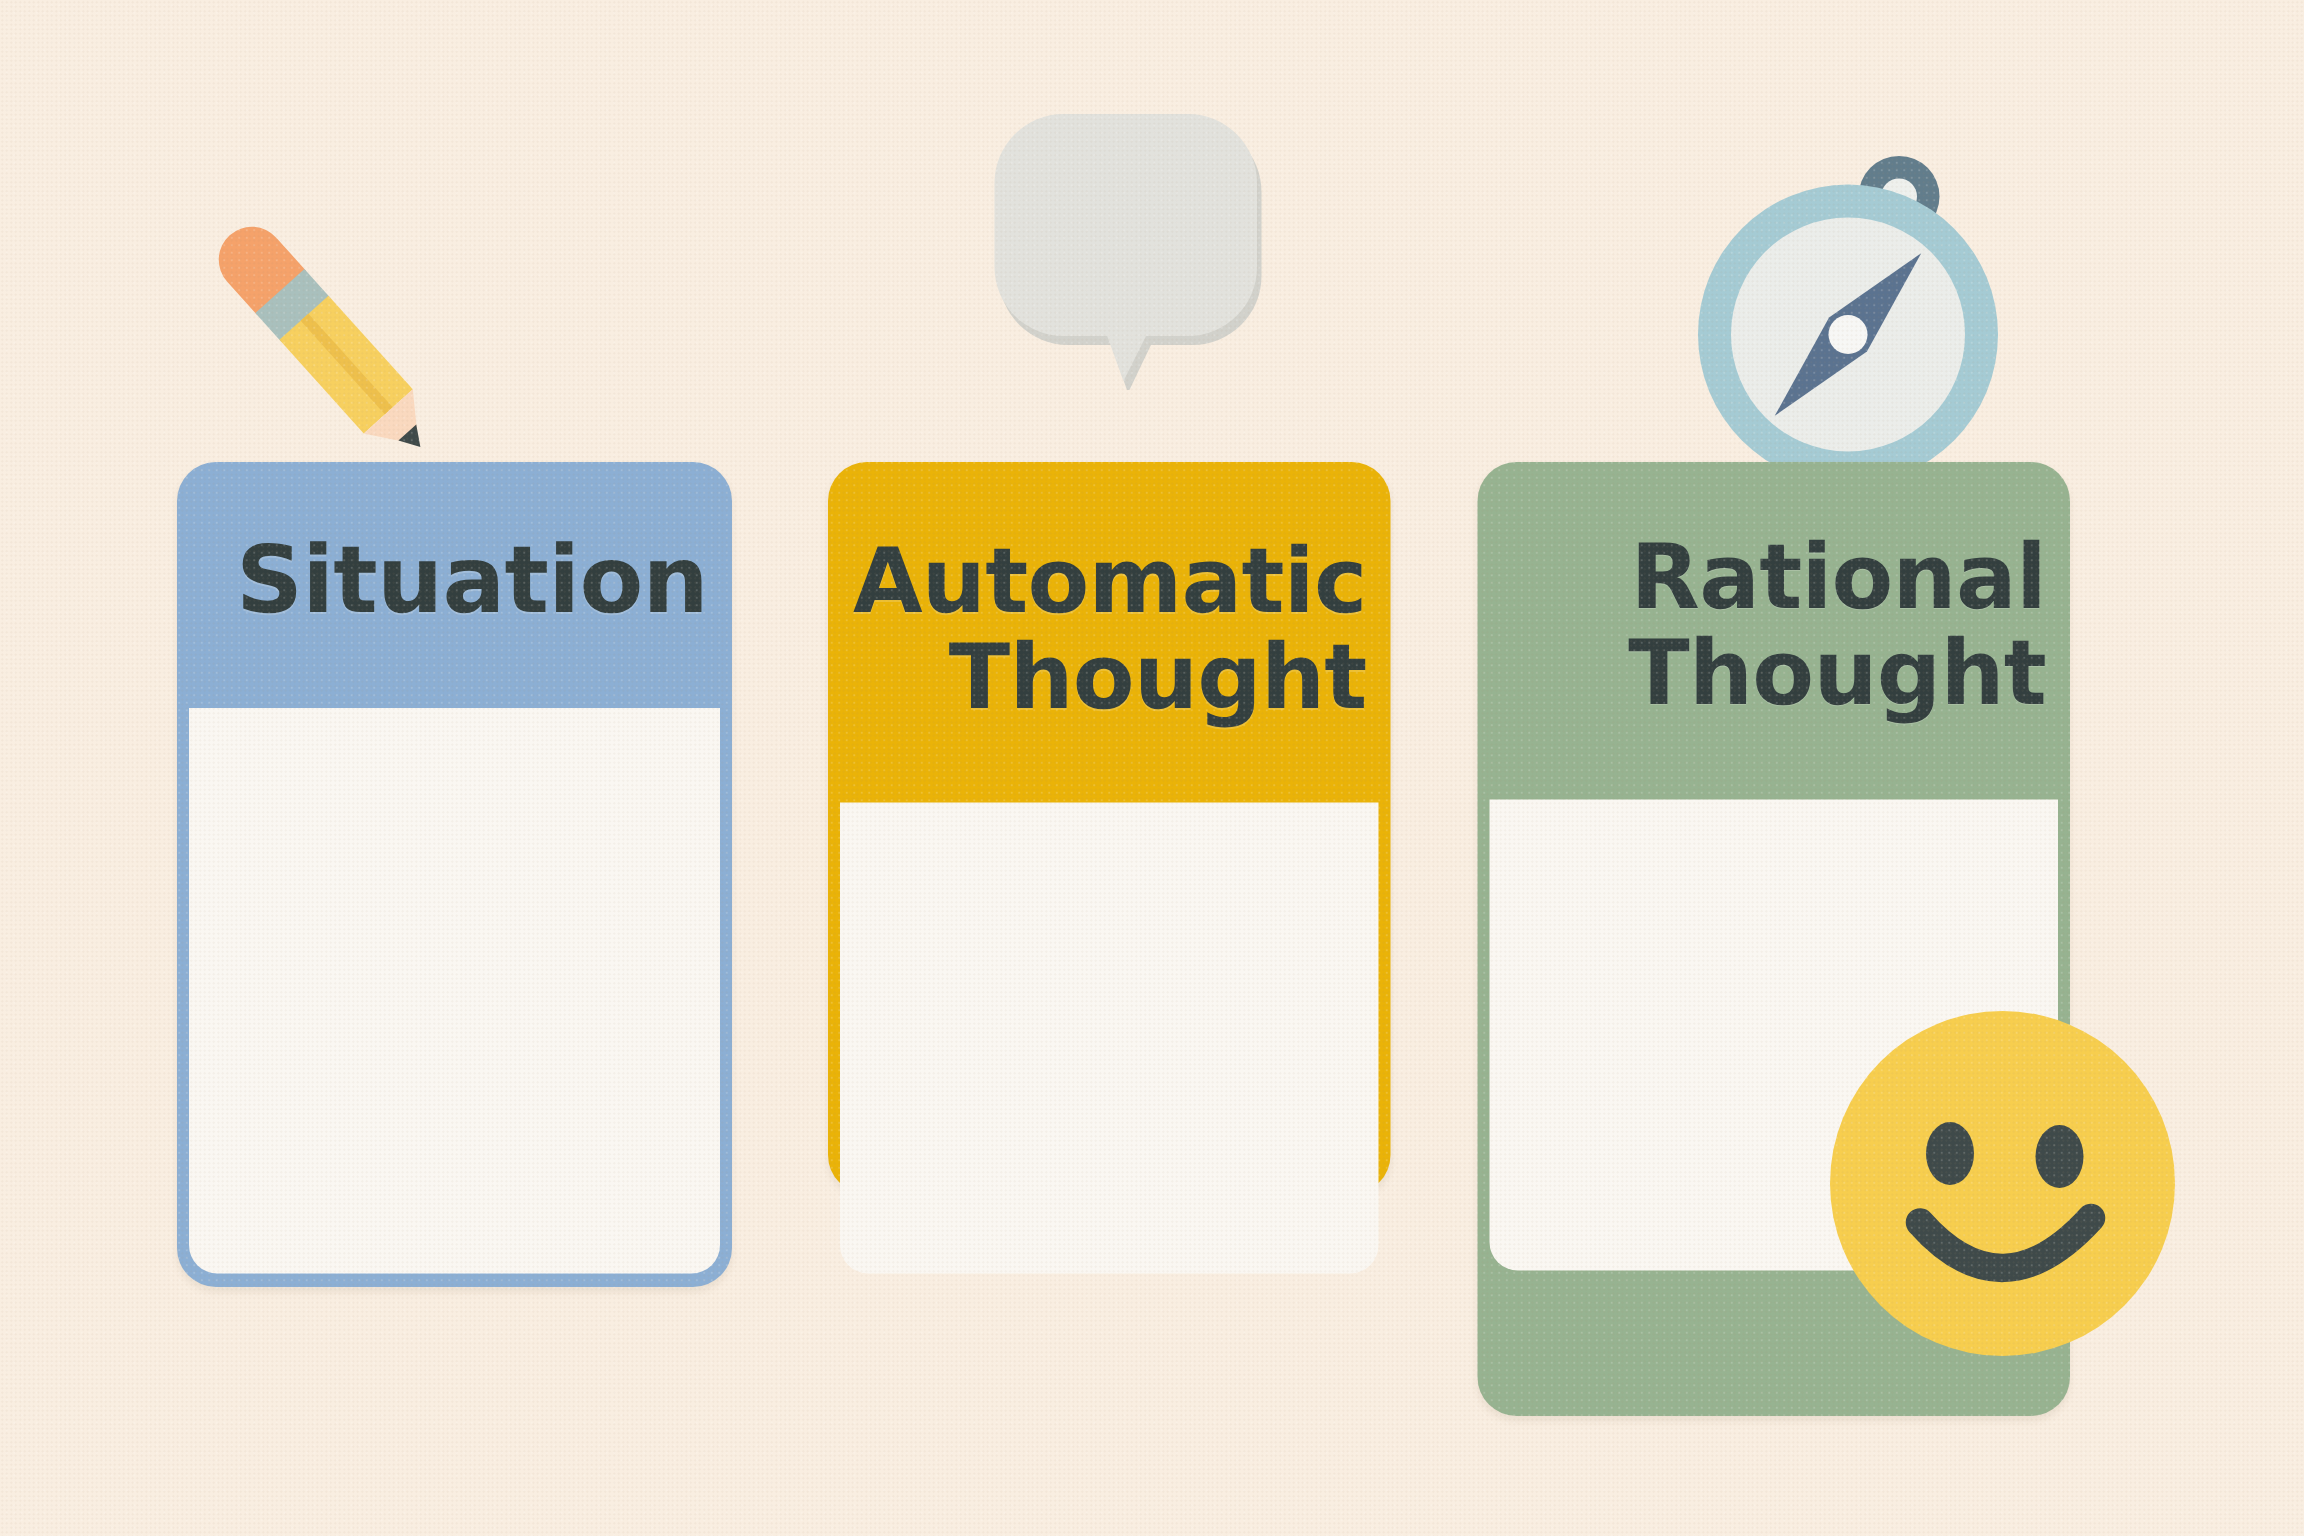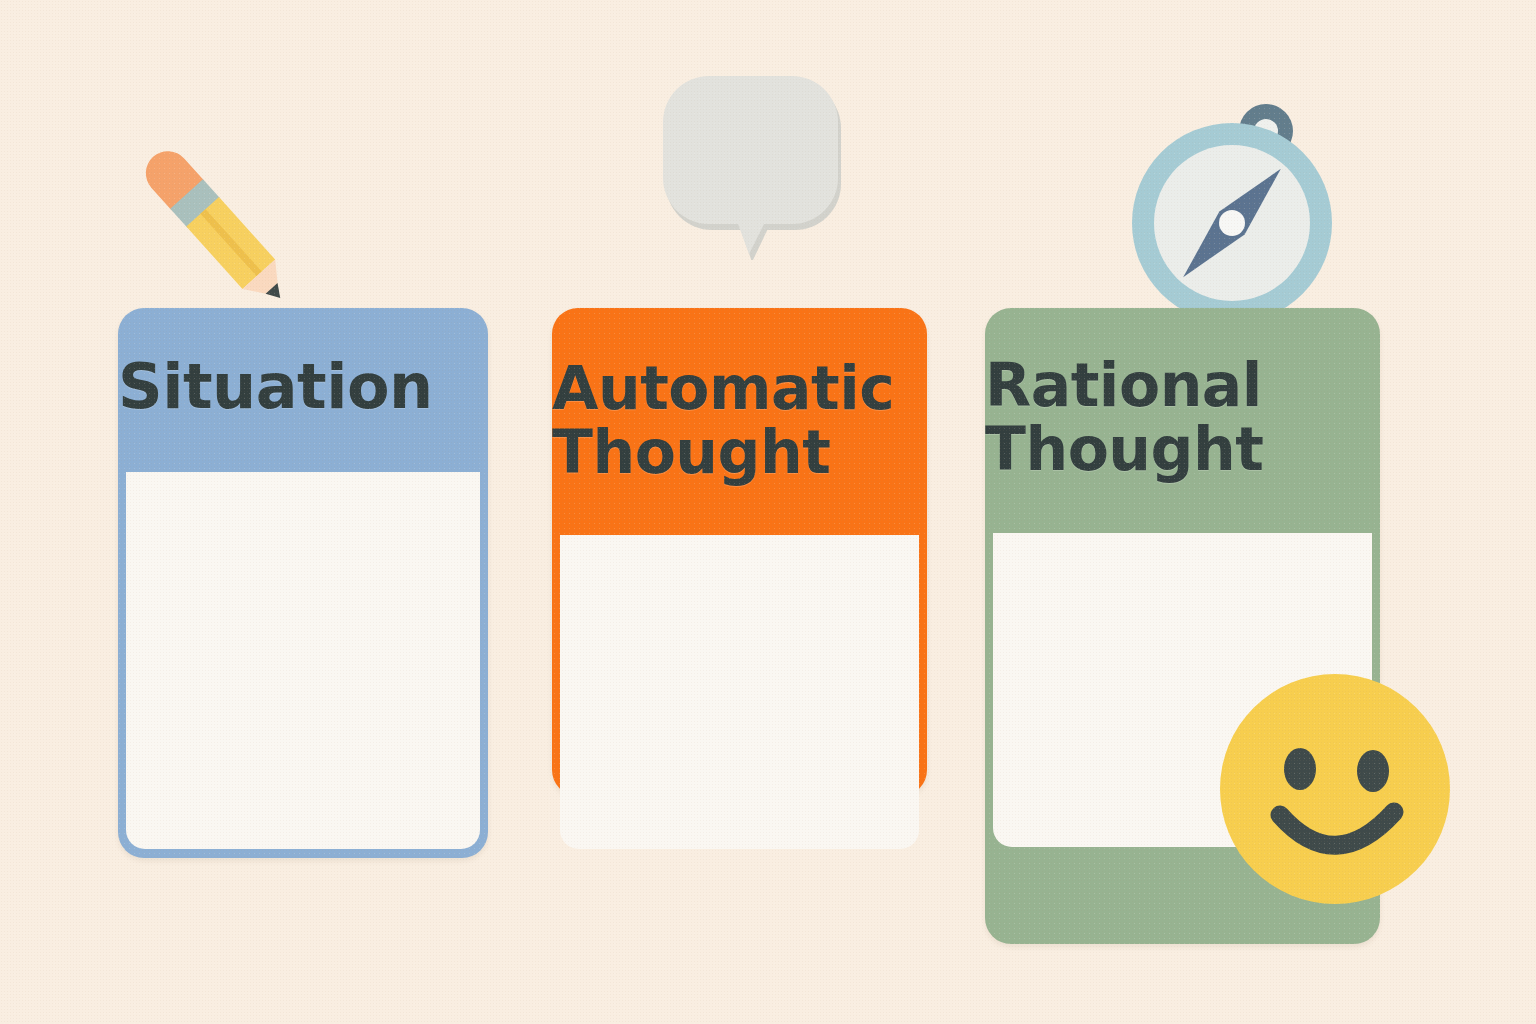--- a/index.html
+++ b/index.html
@@ -39,21 +39,21 @@
   .card {
     position: absolute;
     border-radius: 26px;
     box-sizing: border-box;
     z-index: 20;
   }
   .card-title {
     position: absolute;
     left: 0;
     right: 16px;
-    text-align: left;
+    text-align: right;
     font-family: "DejaVu Sans", sans-serif;
     font-weight: bold;
     color: #333f3f;
     letter-spacing: -0.5px;
     line-height: 1.07;
     text-shadow: 0 1px 0 rgba(255,255,255,0.18);
   }
   .card-body {
     position: absolute;
     background: #faf7f2;
@@ -83,21 +83,21 @@
     border-bottom-left-radius: 19px;
     border-bottom-right-radius: 19px;
   }
 
   
   #card-automatic {
     left: 552px;
     top: 308px;
     width: 375px;
     height: 488px;
-    background: #f97316;
+    background: #eab308;
     box-shadow: 0 3px 5px rgba(120,95,70,0.10);
   }
   #card-automatic .card-title {
     top: 48px;
     font-size: 60px;
   }
   #card-automatic .card-body {
     left: 8px;
     right: 8px;
     top: 227px;

